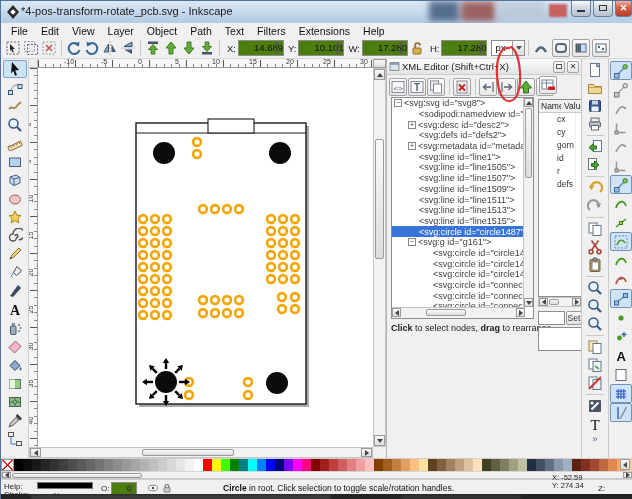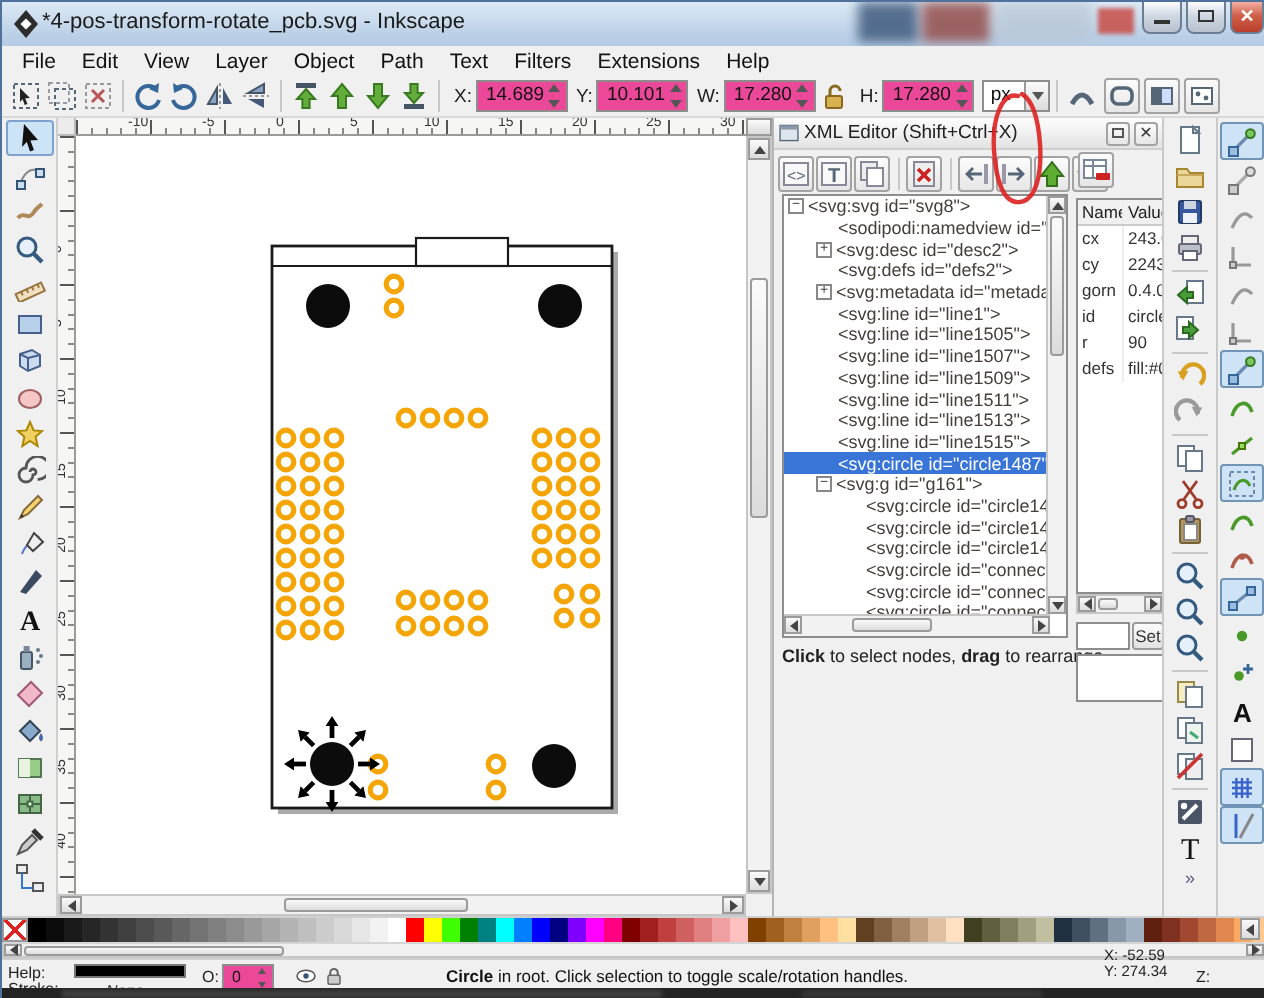--- a/index.html
+++ b/index.html
@@ -15,21 +15,21 @@
   
   #menubar{left:0;top:22px;width:632px;height:15px;background:#f0f0f0;display:flex;align-items:center;padding-left:4px;gap:1px}
   .menu-item{font-size:10.5px;color:#111;padding:1px 6px}
   #toolbar{left:0;top:37px;width:632px;height:21px;background:#f0f0f0;border-bottom:1px solid #d9d9d9;display:flex;align-items:center;padding-left:3px}
   .btn{height:18px;min-width:18px;display:flex;align-items:center;justify-content:center;border:1px solid transparent;border-radius:2px}
   .btn.raised{border:1px solid #a3a3a3;background:linear-gradient(#fcfcfc,#e6e6e6)}
   .vsep{width:1px;height:16px;background:#c8c8c8;margin:0 3px;flex:none}
   .ico{display:inline-block;width:16px;height:16px;flex:none}
   .ico svg{width:100%;height:100%;display:block}
   .fldlbl{font-size:9.5px;color:#222;margin:0 2px 0 4px}
-  .spin{position:relative;width:46px;height:16px;background:#ec4899;border:1px solid #8d8d8d;font-size:9.5px;line-height:14px;padding-left:4px;color:#111}
+  .spin{position:relative;width:46px;height:16px;background:#4d7c0f;border:1px solid #8d8d8d;font-size:9.5px;line-height:14px;padding-left:15px;color:#111}
   .spin .ud,.dd .ud{position:absolute;right:1px;top:1px;width:9px;height:12px;display:flex;flex-direction:column;justify-content:space-between}
   .tri-u{width:0;height:0;border-left:3px solid transparent;border-right:3px solid transparent;border-bottom:4px solid #555;margin:0 auto}
   .tri-d{width:0;height:0;border-left:3px solid transparent;border-right:3px solid transparent;border-top:4px solid #555;margin:0 auto}
   .dd{position:relative;width:34px;height:16px;background:#fff;border:1px solid #8d8d8d;font-size:9.5px;line-height:14px;padding-left:3px;color:#111}
   .dd .ddb{position:absolute;right:0;top:0;width:12px;height:14px;background:linear-gradient(#fafafa,#dcdcdc);border-left:1px solid #9a9a9a;display:flex;align-items:center;justify-content:center}
   
   #toolbox{left:0;top:58px;width:28px;height:399px;background:#f0f0f0;border-right:1px solid #cfcfcf;display:flex;flex-direction:column;align-items:center;padding-top:1px}
   .tool{width:24px;height:18px;display:flex;align-items:center;justify-content:center;border:1px solid transparent;border-radius:2px;margin-bottom:0.5px}
   .tool.selected{background:#cde4f7;border-color:#7da2ce}
   
@@ -63,21 +63,21 @@
   .texp{width:8px;height:8px;border:1px solid #888;background:#fff;color:#444;font-size:7px;line-height:6px;text-align:center;margin-right:2px;flex:none}
   .tree-vsb{position:absolute;right:0;top:0;width:10px;height:209px;border-left:1px solid #c6c6c6;background:#f2f2f2}
   .tree-hsb{position:absolute;left:0;bottom:0;width:133px;height:11px;border-top:1px solid #c6c6c6;background:#f2f2f2}
   #xml-help{position:absolute;left:4px;top:264px;font-size:9px;color:#222}
   
   #attr-delbtn{position:absolute;left:152px;top:17px}
   #attr-table{position:absolute;left:151px;top:40px;width:44px;height:198px;background:#fff;border:1px solid #8d8d8d;overflow:hidden}
   .attr-head{display:flex;height:13px;background:#f0f0f0;border-bottom:1px solid #cacaca;font-size:8.5px;color:#222}
   .attr-head div{padding:1px 2px;white-space:nowrap;overflow:hidden}
   .arow{display:flex;height:13px;font-size:8.5px;color:#333}
-  .arow div{padding:1px 2px;white-space:nowrap;overflow:hidden}
+  .arow div{padding:1px 18px;white-space:nowrap;overflow:hidden}
   .acol1{width:23px;flex:none;border-right:1px solid #eee}
   #attr-hsb{position:absolute;left:151px;top:238px;width:44px;height:10px;background:#f2f2f2;border:1px solid #c6c6c6}
   #attr-input{position:absolute;left:151px;top:252px;width:27px;height:14px;background:#fff;border:1px solid #8d8d8d}
   #attr-setbtn{position:absolute;left:179px;top:252px;width:16px;height:14px;font-size:8.5px;color:#333;text-align:center;line-height:13px;background:linear-gradient(#fcfcfc,#e2e2e2);border:1px solid #9a9a9a;border-radius:2px}
   #attr-value{position:absolute;left:151px;top:268px;width:44px;height:24px;background:#fff;border:1px solid #8d8d8d}
   
   #commandbar{left:580px;top:58px;width:27px;height:399px;background:#f0f0f0;border-left:1px solid #c9c9c9;display:flex;flex-direction:column;align-items:center;padding-top:2px}
   #snapbar{left:607px;top:58px;width:25px;height:399px;background:#f0f0f0;border-left:1px solid #c9c9c9;display:flex;flex-direction:column;align-items:center;padding-top:2px}
   .hsep{width:18px;height:1px;background:#c8c8c8;margin:2px 0;flex:none}
   .cbtn{width:22px;height:18px;display:flex;align-items:center;justify-content:center;border:1px solid transparent;border-radius:2px;flex:none}

